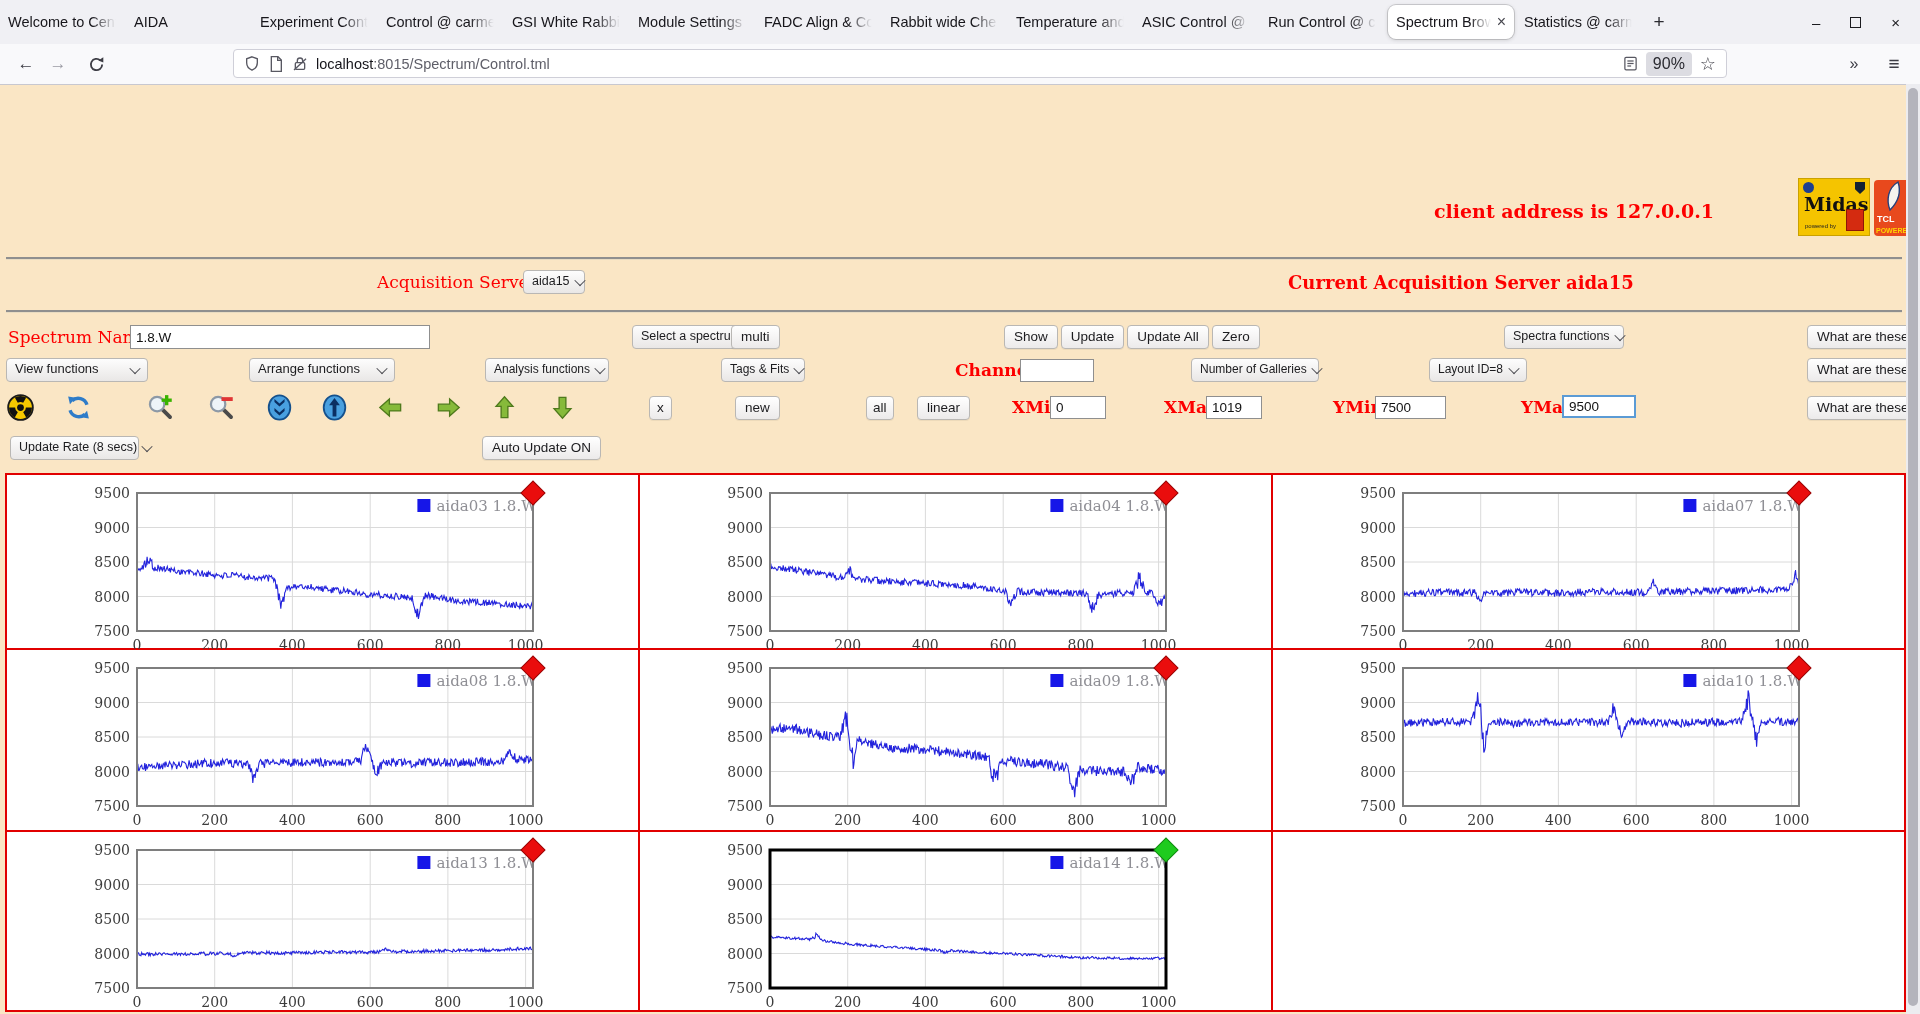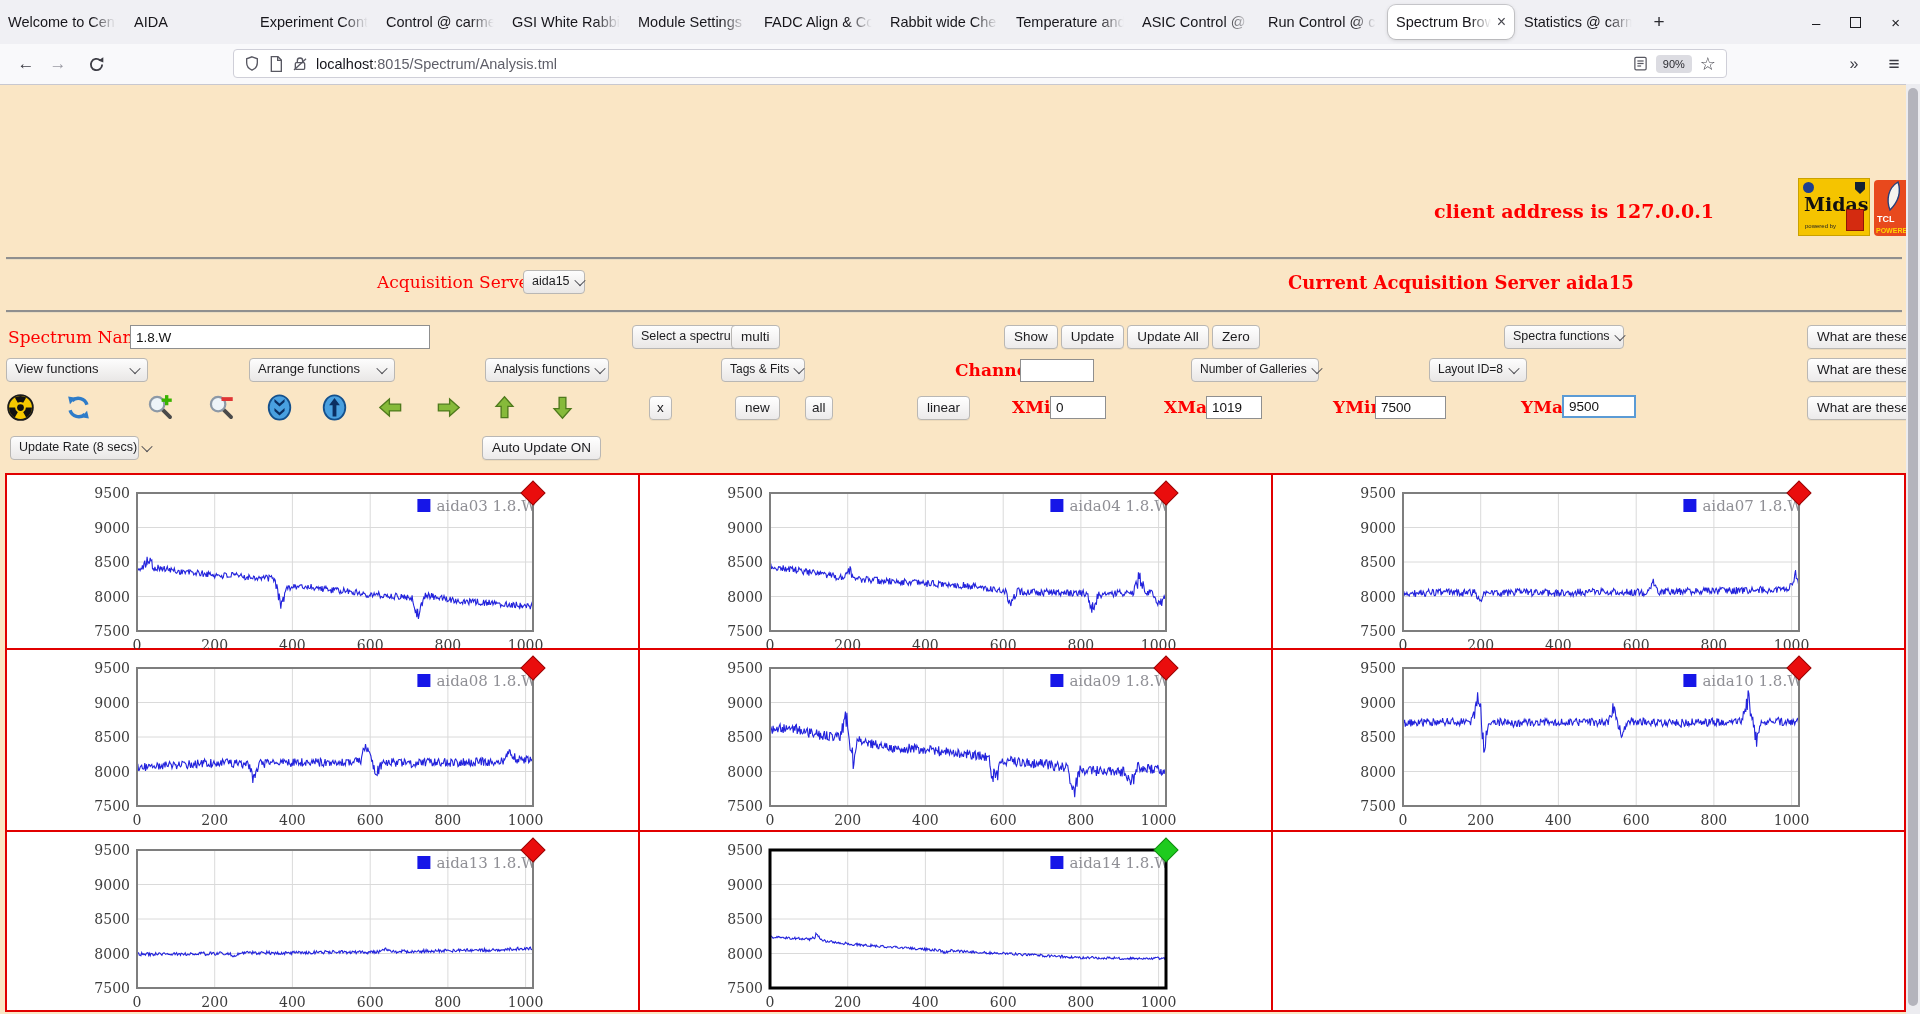--- a/index.html
+++ b/index.html
@@ -22,21 +22,21 @@
   .winctl{display:flex;gap:30px;margin-left:auto;margin-right:20px;align-items:center;color:#1b1b1f;font-size:15px;}
   .maxbox{width:9px;height:9px;border:1.5px solid #1b1b1f;display:inline-block;}
   .navbar{position:absolute;top:44px;left:0;width:1920px;height:40px;background:#f9f9fb;
     border-bottom:1px solid #c8c8d0;z-index:29;}
   .navic{position:absolute;top:0;height:40px;display:flex;align-items:center;justify-content:center;
     width:28px;font-size:17px;color:#3d3d45;}
   .urlbar{position:absolute;left:233px;top:5px;width:1494px;height:29px;background:#fff;
     border:1px solid #cfcfd8;border-radius:4px;display:flex;align-items:center;box-sizing:border-box;}
   .urltext{font-size:14.5px;margin-left:8px;}
   .urlhost{color:#15141a;} .urlpath{color:#5e5e68;}
-  .zoompill{background:#dcdce2;border-radius:4px;font-size:11px;color:#2b2b31;padding:3px 7px;margin:0 8px;}
+  .zoompill{background:#dcdce2;border-radius:4px;font-size:16px;color:#2b2b31;padding:3px 7px;margin:0 8px;}
   .pagescroll{position:absolute;right:0;top:84px;width:14px;height:930px;background:#ececf0;z-index:40;}
   .pagethumb{position:absolute;left:2px;top:4px;width:10px;height:918px;background:#b4b4bc;border-radius:5px;}
   
   .page{position:absolute;top:84px;left:0;width:1920px;height:930px;background:#FAE6C5;}
   .red-label{font-family:"DejaVu Serif",serif;color:#fd0000;font-size:17px;white-space:nowrap;}
   .red-bold{font-family:"DejaVu Serif",serif;color:#fd0000;font-weight:bold;white-space:nowrap;}
   .gtk-btn{display:inline-flex;align-items:center;justify-content:center;
     background:linear-gradient(#ffffff,#eceaea);border:1px solid #b9b7b4;border-radius:4px;
     padding:2px 9px 3px;font:13.5px/1.45 "Liberation Sans",sans-serif;color:#1c1c1f;
     box-shadow:0 1px 0 rgba(0,0,0,.05);white-space:nowrap;box-sizing:border-box;height:24px;}
@@ -130,21 +130,21 @@
     </svg>
     <svg style="margin-left:9px" width="14" height="16" viewBox="0 0 20 24">
       <path d="M3 1 H13 L18 6 V23 H3 Z" fill="none" stroke="#585862" stroke-width="2"></path>
       <path d="M12.5 1.5 V6.5 H17.5" fill="none" stroke="#585862" stroke-width="2"></path>
     </svg>
     <svg style="margin-left:9px" width="16" height="16" viewBox="0 0 24 24">
       <rect x="5" y="10" width="14" height="10" rx="1.5" fill="none" stroke="#585862" stroke-width="2"></rect>
       <path d="M8 10 V7 a4 4 0 0 1 8 0 v3" fill="none" stroke="#585862" stroke-width="2"></path>
       <line x1="3" y1="21" x2="21" y2="4" stroke="#585862" stroke-width="2"></line>
     </svg>
-    <span class="urltext"><span class="urlhost">localhost</span><span class="urlpath">:8015/Spectrum/Analysis.tml</span></span>
+    <span class="urltext"><span class="urlhost">localhost</span><span class="urlpath">:8015/Spectrum/Control.tml</span></span>
     <span style="margin-left:auto;display:flex;align-items:center">
       <svg width="15" height="15" viewBox="0 0 24 24">
         <rect x="3" y="2" width="18" height="20" rx="2" fill="none" stroke="#585862" stroke-width="2"></rect>
         <line x1="7" y1="8" x2="17" y2="8" stroke="#585862" stroke-width="2"></line>
         <line x1="7" y1="12" x2="17" y2="12" stroke="#585862" stroke-width="2"></line>
         <line x1="7" y1="16" x2="13" y2="16" stroke="#585862" stroke-width="2"></line>
       </svg>
       <span class="zoompill">90%</span>
       <span style="font-size:18px;color:#45454d;margin-right:10px">☆</span>
     </span>
@@ -270,21 +270,21 @@
     <path d="M3 9 L13 9 L13 4.5 L21.5 12 L13 19.5 L13 15 L3 15 Z" fill="#86ba3a" stroke="#4e7a1c" stroke-width="1.2"></path>
   </svg>
   <svg class="icn" style="left:491px" viewBox="0 0 24 24">
     <path d="M3 9 L13 9 L13 4.5 L21.5 12 L13 19.5 L13 15 L3 15 Z" fill="#86ba3a" stroke="#4e7a1c" stroke-width="1.2" transform="rotate(-90 12 12)"></path>
   </svg>
   <svg class="icn" style="left:549px" viewBox="0 0 24 24">
     <path d="M3 9 L13 9 L13 4.5 L21.5 12 L13 19.5 L13 15 L3 15 Z" fill="#86ba3a" stroke="#4e7a1c" stroke-width="1.2" transform="rotate(90 12 12)"></path>
   </svg>
   <button class="abs gtk-btn" style="left:649px;top:312px;padding:2px 7px">x</button>
   <button class="abs gtk-btn" style="left:735px;top:312px">new</button>
-  <button class="abs gtk-btn" style="left:805px;top:312px;padding:2px 6px">all</button>
+  <button class="abs gtk-btn" style="left:866px;top:312px;padding:2px 6px">all</button>
   <button class="abs gtk-btn" style="left:917px;top:312px">linear</button>
   <div class="abs red-label" style="left:1012px;top:313px;font-weight:bold">XMin</div>
   <input class="abs tin" style="left: 1050px; top: 312px; width: 56px;" value="0">
   <div class="abs red-label" style="left:1164px;top:313px;font-weight:bold">XMax</div>
   <input class="abs tin" style="left: 1206px; top: 312px; width: 56px;" value="1019">
   <div class="abs red-label" style="left:1333px;top:313px;font-weight:bold">YMin</div>
   <input class="abs tin" style="left: 1375px; top: 312px; width: 71px;" value="7500">
   <div class="abs red-label" style="left:1521px;top:313px;font-weight:bold">YMax</div>
   <input class="abs tin focus-ring" style="left: 1562px; top: 311px; width: 74px;" value="9500">
   <button class="abs gtk-btn" style="left:1807px;top:312px">What are these?</button>

